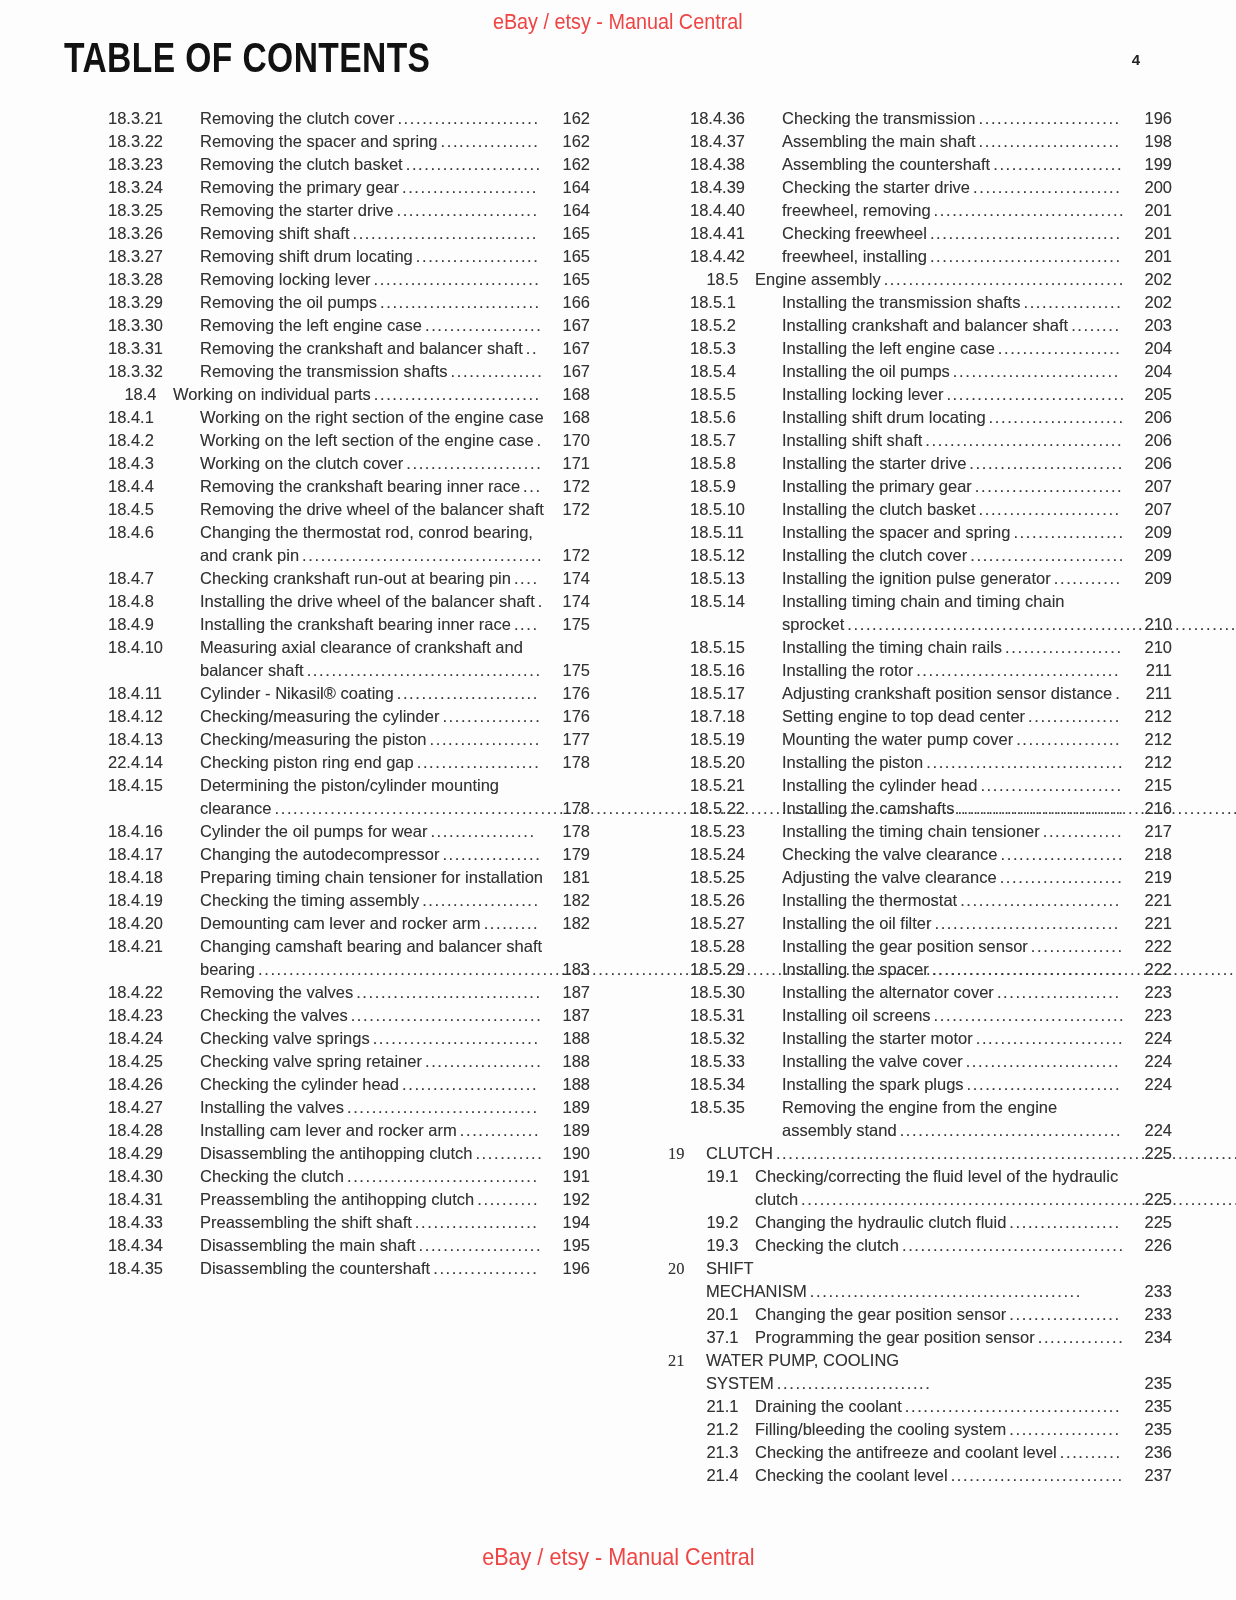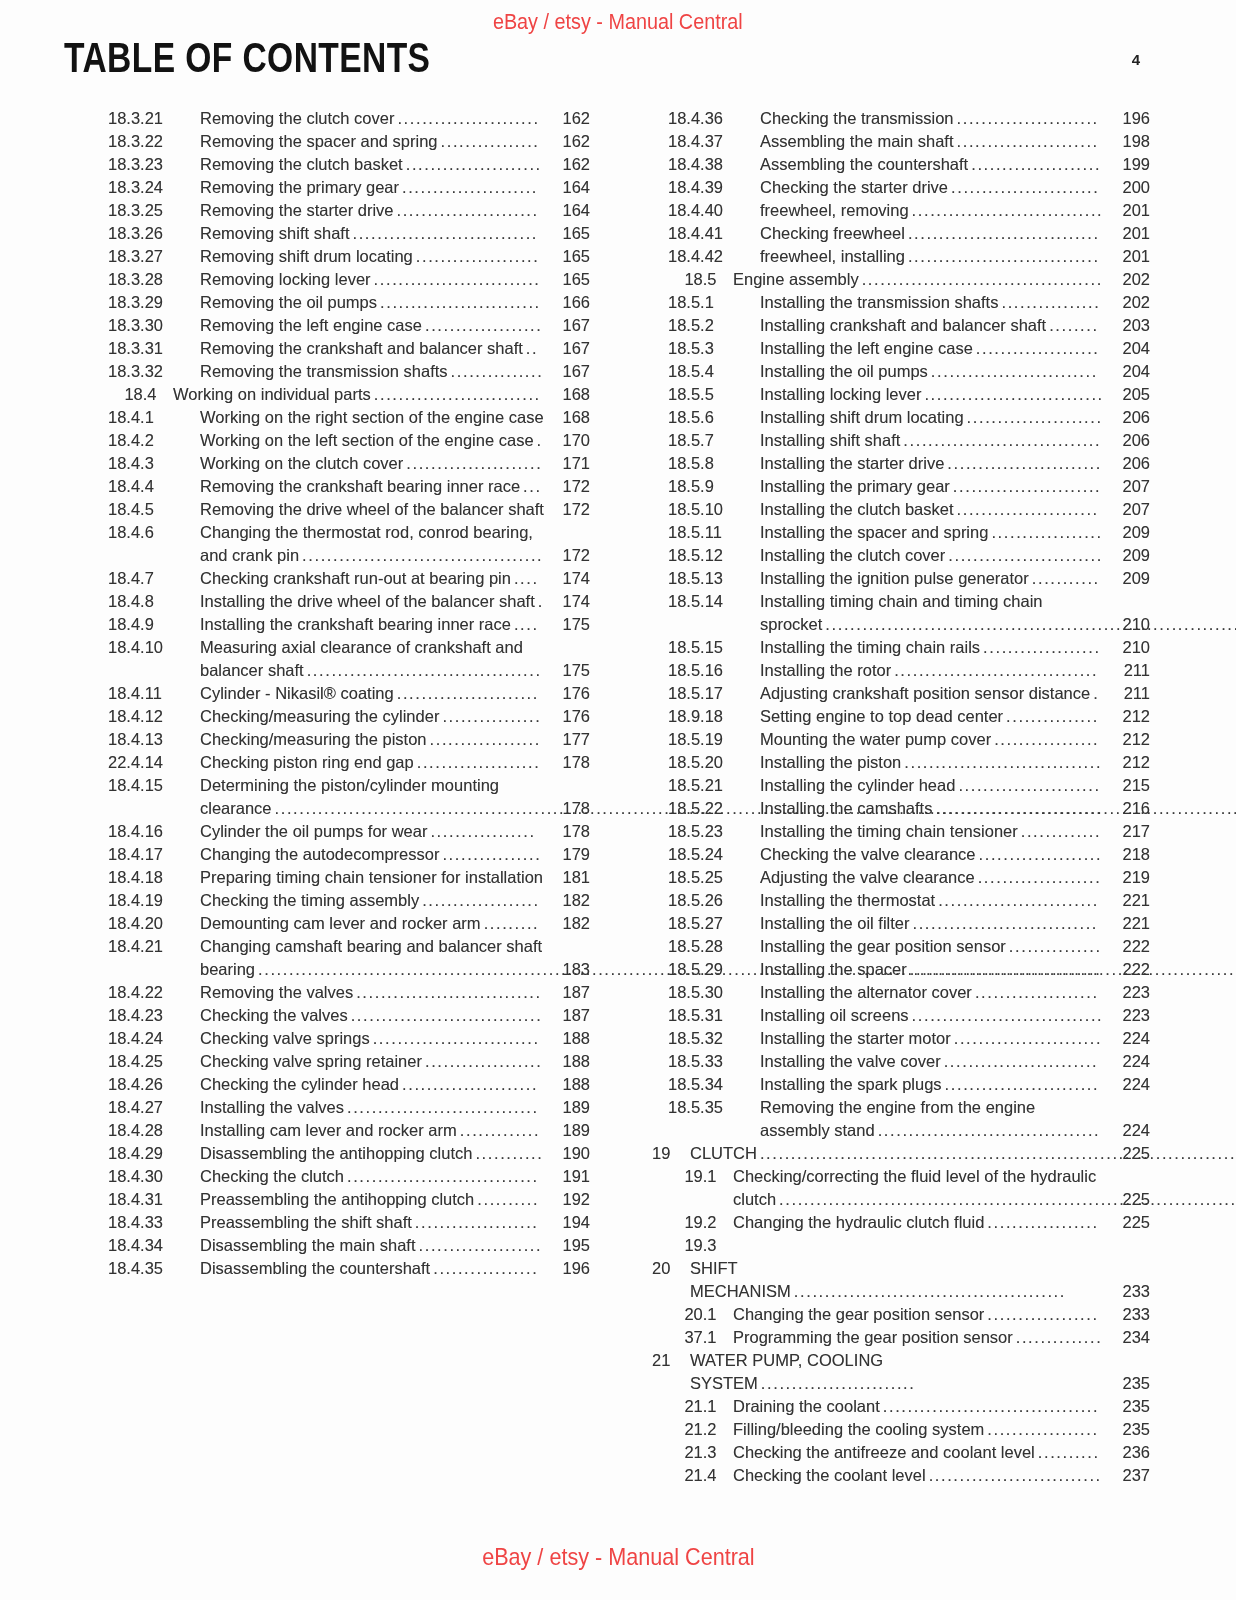--- a/index.html
+++ b/index.html
@@ -24,30 +24,30 @@
     letter-spacing:0.5px;
     transform:scaleX(.8); transform-origin:left center;
     white-space:nowrap;
   }
   .page-num {
     position:absolute; right:96px; top:51px;
     font-size:15px; font-weight:bold; color:#222;
   }
   .toc {
     position:absolute; top:107px; left:78px;
-    display:flex; gap:48px;
+    display:flex; gap:70px;
   }
   .col { width:512px; }
   .entry {
     display:flex; align-items:flex-start;
     font-size:16.5px; line-height:23px;
     text-shadow:0 0 .4px rgba(40,40,40,.35);
   }
   .num { flex:0 0 auto; }
-  .lvl0 .num { margin-left:14px;  width:38px; }
+  .lvl0 .num { margin-left:8px;  width:38px;font-family:Liberation Serif, serif; }
   .lvl1 .num { margin-left:30px; width:65px;text-align:center; }
   .lvl2 .num { margin-left:30px; width:92px; }
   .body { flex:1; min-width:0; position:relative; padding-right:46px; }
   .pg { position:absolute; right:0; bottom:0; }
   .dots { margin-left:3px; letter-spacing:1.6px; color:#3a3a3a; white-space:nowrap; }
 </style>
 </head>
 <body>
 
 <div class="watermark watermark-top">
@@ -344,21 +344,21 @@
       </div>
       <div class="entry lvl2">
         <span class="num">18.5.16</span>
         <div class="body"><span class="t">Installing the rotor</span><span class="dots">.................................</span><span class="pg">211</span></div>
       </div>
       <div class="entry lvl2">
         <span class="num">18.5.17</span>
         <div class="body"><span class="t">Adjusting crankshaft position sensor distance</span><span class="dots">.</span><span class="pg">211</span></div>
       </div>
       <div class="entry lvl2">
-        <span class="num">18.9.18</span>
+        <span class="num">18.7.18</span>
         <div class="body"><span class="t">Setting engine to top dead center</span><span class="dots">...............</span><span class="pg">212</span></div>
       </div>
       <div class="entry lvl2">
         <span class="num">18.5.19</span>
         <div class="body"><span class="t">Mounting the water pump cover</span><span class="dots">.................</span><span class="pg">212</span></div>
       </div>
       <div class="entry lvl2">
         <span class="num">18.5.20</span>
         <div class="body"><span class="t">Installing the piston</span><span class="dots">................................</span><span class="pg">212</span></div>
       </div>
@@ -429,20 +429,21 @@
       <div class="entry lvl1">
         <span class="num">19.1</span>
         <div class="body"><span class="t">Checking/correcting the fluid level of the hydraulic clutch</span><span class="dots">............................................................................................................................................................................................................................................................................................................</span><span class="pg">225</span></div>
       </div>
       <div class="entry lvl1">
         <span class="num">19.2</span>
         <div class="body"><span class="t">Changing the hydraulic clutch fluid</span><span class="dots">..................</span><span class="pg">225</span></div>
       </div>
       <div class="entry lvl1">
         <span class="num">19.3</span>
+        <div class="body"><span class="t">Checking the clutch</span><span class="dots">....................................</span><span class="pg">226</span></div>
       </div>
       <div class="entry lvl0">
         <span class="num">20</span>
         <div class="body"><span class="t">SHIFT MECHANISM</span><span class="dots">............................................</span><span class="pg">233</span></div>
       </div>
       <div class="entry lvl1">
         <span class="num">20.1</span>
         <div class="body"><span class="t">Changing the gear position sensor</span><span class="dots">..................</span><span class="pg">233</span></div>
       </div>
       <div class="entry lvl1">

